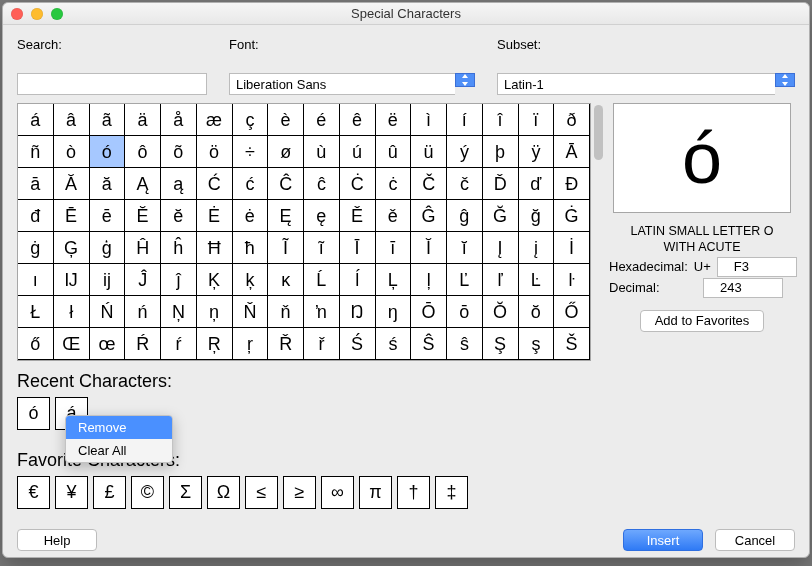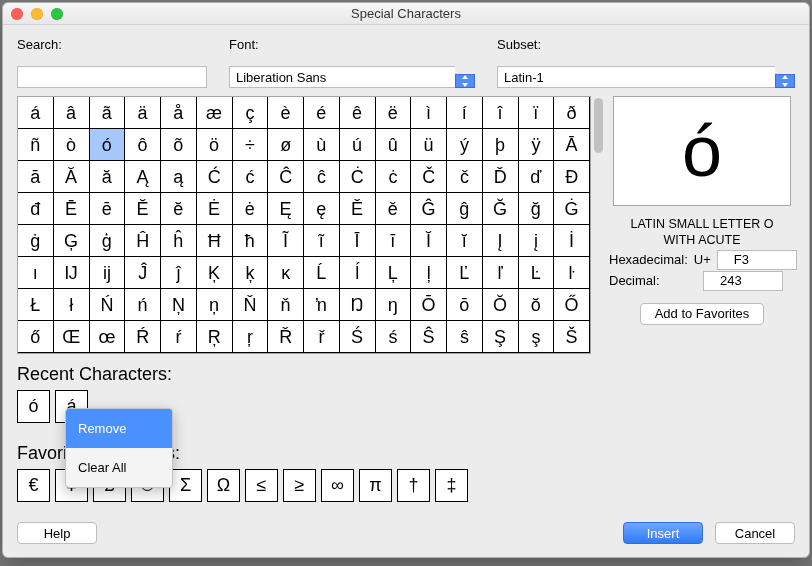--- a/index.html
+++ b/index.html
@@ -55,33 +55,33 @@
     color: #333;
   }
   .content {
     padding: 12px 14px 14px 14px;
   }
   .row-top {
     display: flex;
     gap: 22px;
     margin-bottom: 8px;
   }
-  .field-group { display: flex; flex-direction: column; gap: 14px; }
+  .field-group { display: flex; flex-direction: column; gap: 21px; }
   .field-group label { font-size: 13px; color:#000;}
   input.text, .select {
     height: 22px;
     border: 1px solid #bcbcbc;
     background: #fff;
     font-size: 13px;
     padding: 0 6px;
     border-radius: 0;
   }
   .select-wrap {
     display: flex;
-    align-items: flex-end;
+    align-items: flex-start;
   }
   .select-wrap .select {
     flex: 1;
     border-right: none;
     background:#fff;
   }
   .select-btn {
     width: 20px;
     background: #4f8ff7;
     border: 1px solid #3b6fd6;
@@ -218,21 +218,21 @@
     left: 48px;
     width: 108px;
     background: #f4f4f4;
     border: 1px solid #c3c3c3;
     border-radius: 4px;
     box-shadow: 0 4px 14px rgba(0,0,0,0.25);
     overflow: hidden;
     z-index: 10;
   }
   .ctx-item {
-    padding: 12px 12px;
+    padding: 4px 12px;
     font-size: 13px;
     cursor: pointer;
   }
   .ctx-item.hover {
     background: #4a90ff;
     color: #fff;
   }
   .footer {
     display: flex;
     justify-content: space-between;

